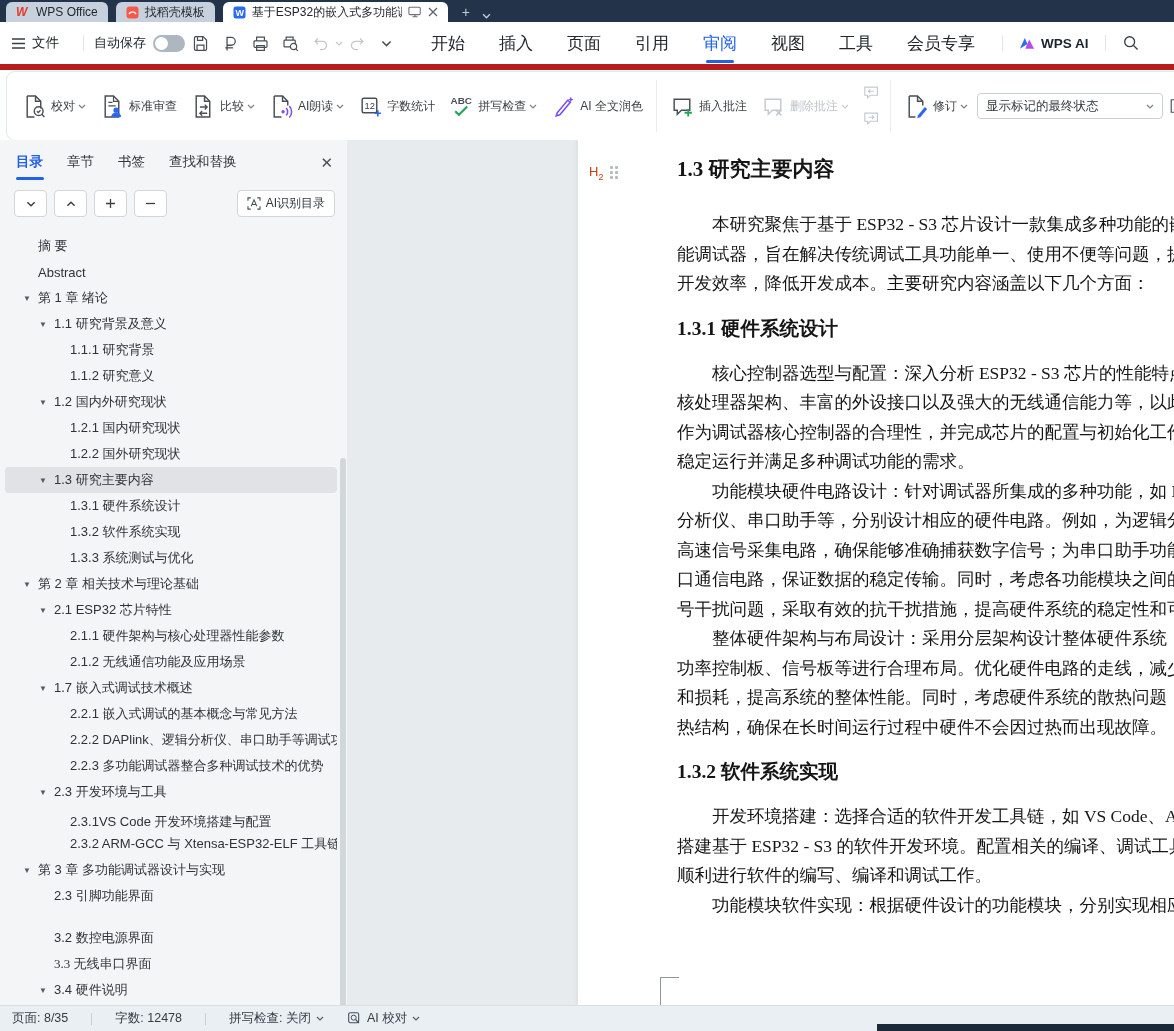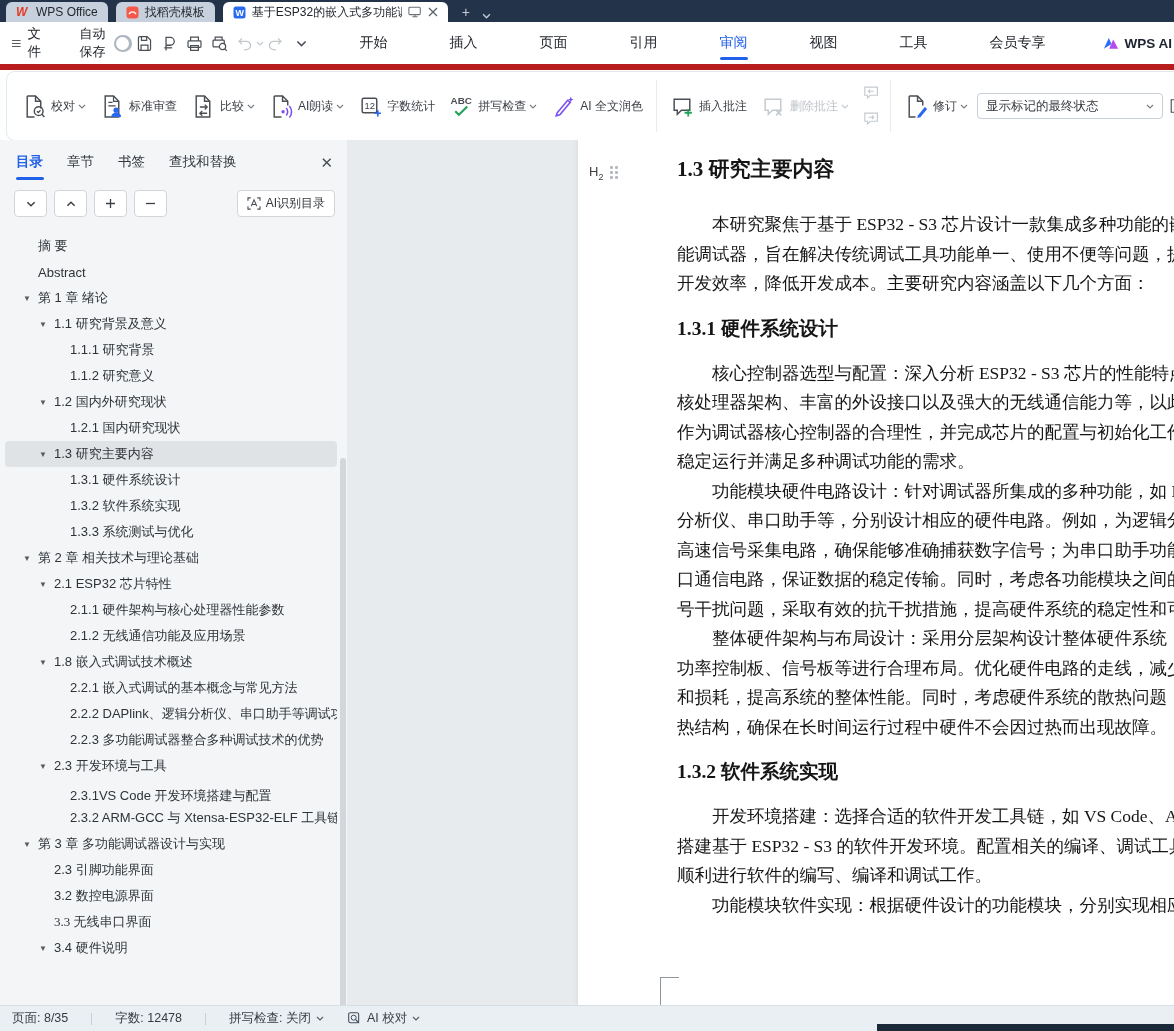--- a/index.html
+++ b/index.html
@@ -17,21 +17,21 @@
 
   
   .menubar{height:42px;background:#fff;display:flex;align-items:center;padding:0 12px;border-bottom:6px solid #b91c1c}
   .mb-file{display:flex;align-items:center;gap:7px;font-size:13.5px;color:#23272d;margin-right:14px}
   .mdiv{width:1px;height:16px;background:#e3e6ea;margin:0 10px}
   .autosave{display:flex;align-items:center;gap:7px;font-size:13px;color:#23272d}
   .toggle{width:32px;height:17px;border-radius:9px;background:#aeb6c0;position:relative}
   .toggle i{position:absolute;left:2px;top:2px;width:13px;height:13px;border-radius:50%;background:#fff}
   .qbtn{width:24px;height:24px;display:flex;align-items:center;justify-content:center;margin:0 3px;border-radius:4px}
   .menutabs{display:flex;align-items:center;margin-left:22px}
-  .mtab{font-size:14px;color:#23272d;margin:0 29px;position:relative;padding:5px 2px;white-space:nowrap}
+  .mtab{font-size:17px;color:#23272d;margin:0 15px;position:relative;padding:5px 2px;white-space:nowrap}
   .mtab.active{color:#2160e8;}
   .mtab.active::after{content:"";position:absolute;left:50%;transform:translateX(-50%);bottom:-3px;width:28px;height:3px;border-radius:2px;background:#2160e8}
   .wpsai{display:flex;align-items:center;gap:6px;font-size:13.5px;color:#1d2330;font-weight:bold;margin:0 6px;white-space:nowrap}
 
   
   .ribbonwrap{height:76px;background:#fdfefe;position:relative}
   .rpanel{position:absolute;left:6px;top:1px;height:70px;width:1420px;border:1px solid #e4e8ed;border-radius:9px;background:#fff;display:flex;align-items:center;padding:0 8px;box-sizing:border-box}
   .rgroup{display:flex;align-items:center;position:relative}
   .rsep{width:1px;height:52px;background:#e9ecef;margin:0 6px;flex:0 0 auto}
   .bigbtn{display:flex;flex-direction:row;align-items:center;justify-content:center;gap:4px;padding:3px 7px;font-size:12px;color:#3a3f45;white-space:nowrap;border-radius:4px}
@@ -60,21 +60,21 @@
   .toclist{padding-top:10px}
   .trow{height:26px;display:flex;align-items:center;font-size:13px;color:#2e3338;margin:0 10px 0 5px;border-radius:4px;overflow:hidden}
   .trow.sel{background:#e0e3e6}
   .tarrow{width:15px;flex:0 0 auto;font-size:8px;color:#545a60;text-align:left;padding-left:2px}
   .tlabel{white-space:nowrap;overflow:hidden}
   .sscroll{position:absolute;right:1px;top:318px;width:6px;height:550px;border-radius:3px;background:#d2d7db}
 
   
   .docarea{position:absolute;left:347px;right:0;top:140px;bottom:26px;background:#e7ebee;overflow:hidden}
   .page{position:absolute;left:231px;top:0;bottom:0;width:760px;background:#fff;box-shadow:0 0 5px rgba(40,60,80,.12)}
-  .marker{position:absolute;left:11px;top:24px;display:flex;align-items:center;gap:7px;color:#404040}
+  .marker{position:absolute;left:11px;top:24px;display:flex;align-items:center;gap:7px;color:#c2410c}
   .mk-h{font-size:13px}
   .mk-h sub{font-size:9px}
   .dots{display:grid;grid-template-columns:3px 3px;grid-auto-rows:3px;gap:2px}
   .dots i{width:3px;height:3px;border-radius:1px;background:#b4bac0}
   .pagecontent{position:absolute;left:99px;top:14px;right:0;font-family:"Liberation Serif",serif;color:#151515;font-size:17.5px;line-height:29.5px}
   .dh2{font-size:21px;font-weight:bold;line-height:30px;margin:0 0 26px;white-space:nowrap}
   .dh3{font-size:19.5px;font-weight:bold;line-height:28px;margin:16px 0;white-space:nowrap}
   .dline{white-space:nowrap}
   .dline.ind{text-indent:35px}
   .cornermark{position:absolute;left:82px;top:837px;width:18px;height:30px;border-left:1px solid #8f959a;border-top:1px solid #8f959a}
@@ -547,20 +547,24 @@
           <span class="tlabel">1.1.2 研究意义</span>
         </div>
         <div class="trow" style="padding-left: 32px;">
           <span class="tarrow">▼</span>
           <span class="tlabel">1.2 国内外研究现状</span>
         </div>
         <div class="trow" style="padding-left: 48px;">
           <span class="tarrow"></span>
           <span class="tlabel">1.2.1 国内研究现状</span>
         </div>
+        <div class="trow" style="padding-left: 48px;">
+          <span class="tarrow"></span>
+          <span class="tlabel">1.2.2 国外研究现状</span>
+        </div>
         <div class="trow sel" style="padding-left: 32px;">
           <span class="tarrow">▼</span>
           <span class="tlabel">1.3 研究主要内容</span>
         </div>
         <div class="trow" style="padding-left: 48px;">
           <span class="tarrow"></span>
           <span class="tlabel">1.3.1 硬件系统设计</span>
         </div>
         <div class="trow" style="padding-left: 48px;">
           <span class="tarrow"></span>
@@ -581,21 +585,21 @@
         <div class="trow" style="padding-left: 48px;">
           <span class="tarrow"></span>
           <span class="tlabel">2.1.1 硬件架构与核心处理器性能参数</span>
         </div>
         <div class="trow" style="padding-left: 48px;">
           <span class="tarrow"></span>
           <span class="tlabel">2.1.2 无线通信功能及应用场景</span>
         </div>
         <div class="trow" style="padding-left: 32px;">
           <span class="tarrow">▼</span>
-          <span class="tlabel">1.8 嵌入式调试技术概述</span>
+          <span class="tlabel">1.7 嵌入式调试技术概述</span>
         </div>
         <div class="trow" style="padding-left: 48px;">
           <span class="tarrow"></span>
           <span class="tlabel">2.2.1 嵌入式调试的基本概念与常见方法</span>
         </div>
         <div class="trow" style="padding-left: 48px;">
           <span class="tarrow"></span>
           <span class="tlabel">2.2.2 DAPlink、逻辑分析仪、串口助手等调试功 ...</span>
         </div>
         <div class="trow" style="padding-left: 48px;">
@@ -615,21 +619,21 @@
           <span class="tlabel">2.3.2 ARM-GCC 与 Xtensa-ESP32-ELF 工具链 ...</span>
         </div>
         <div class="trow" style="padding-left: 16px;">
           <span class="tarrow">▼</span>
           <span class="tlabel">第 3 章 多功能调试器设计与实现</span>
         </div>
         <div class="trow" style="padding-left: 32px;">
           <span class="tarrow"></span>
           <span class="tlabel">2.3 引脚功能界面</span>
         </div>
-        <div class="trow" style="padding-left: 32px;">
+        <div class="trow" style="padding-left: 32px; margin-top: 16px;">
           <span class="tarrow"></span>
           <span class="tlabel">3.2 数控电源界面</span>
         </div>
         <div class="trow" style="padding-left: 32px; font-family: Liberation Serif, serif;">
           <span class="tarrow"></span>
           <span class="tlabel">3.3 无线串口界面</span>
         </div>
         <div class="trow" style="padding-left: 32px;">
           <span class="tarrow">▼</span>
           <span class="tlabel">3.4 硬件说明</span>

